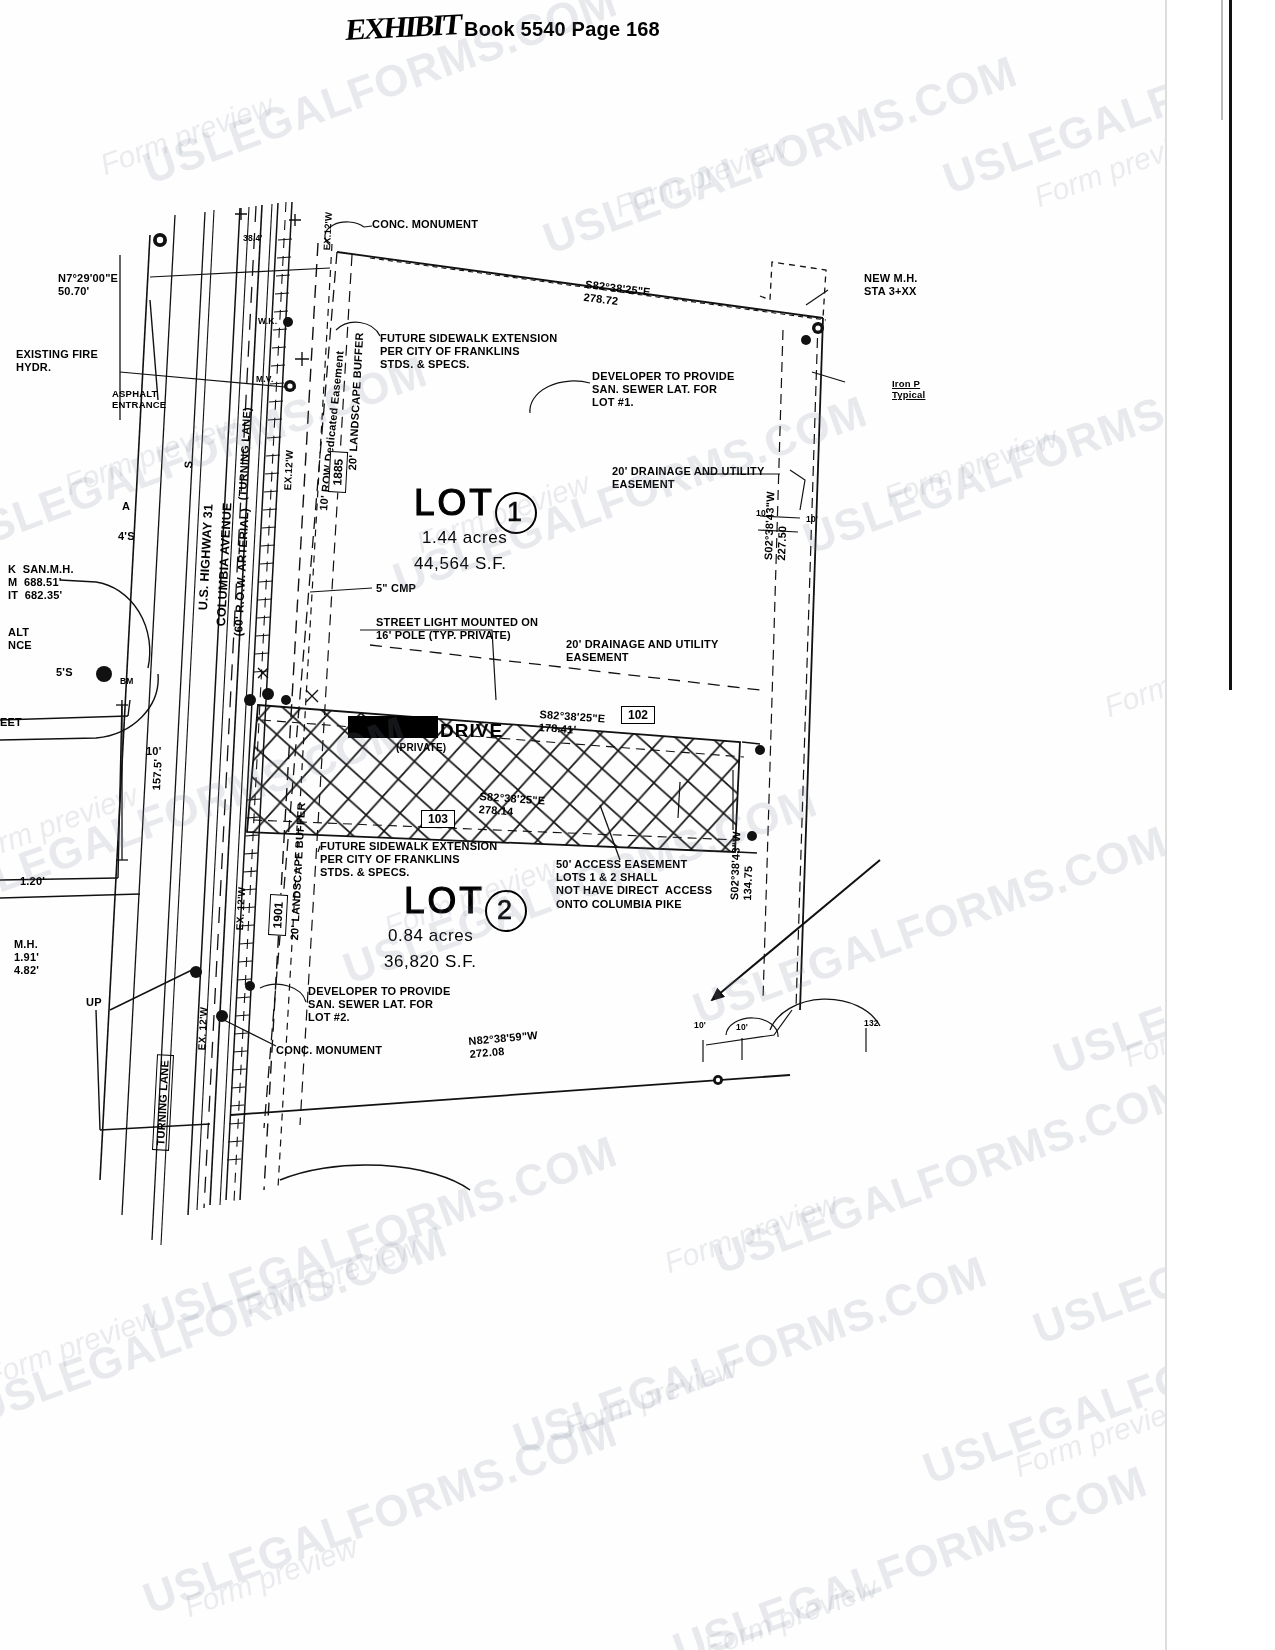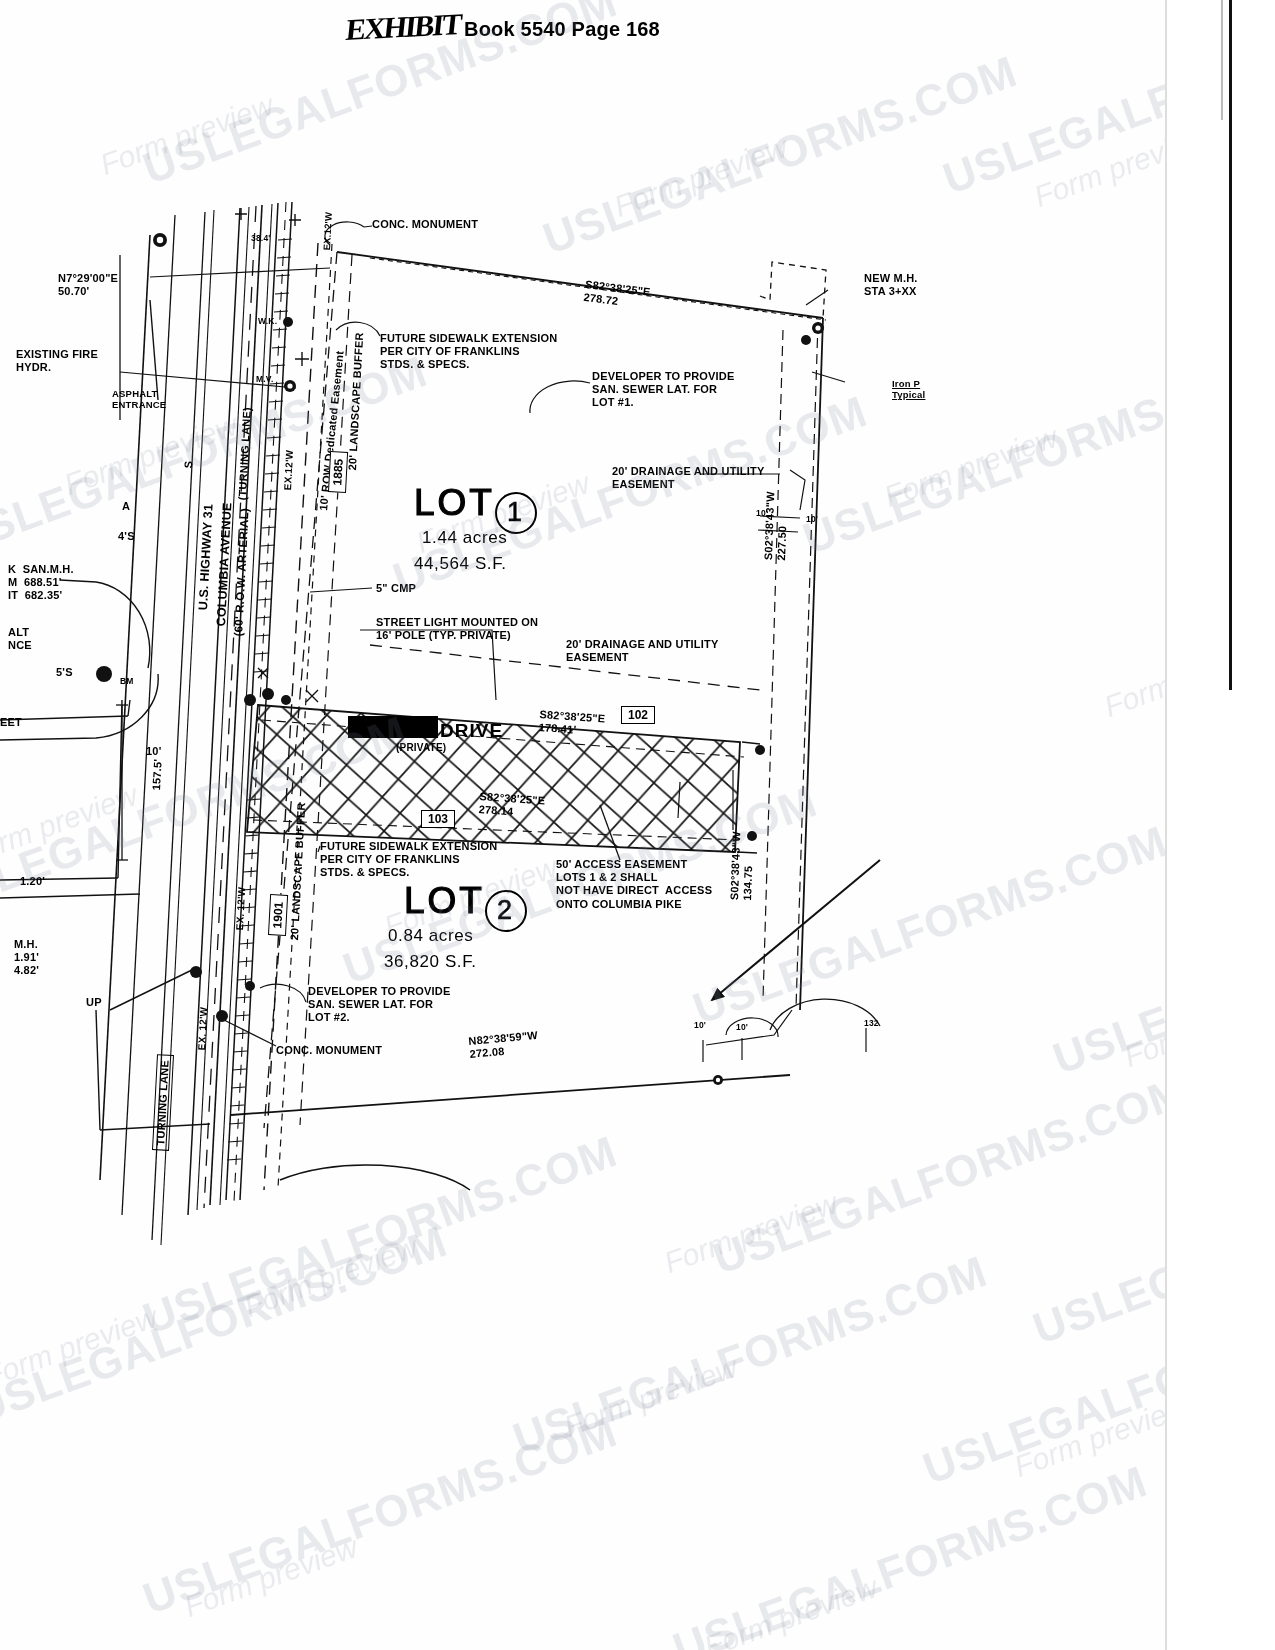--- a/index.html
+++ b/index.html
@@ -298,21 +298,21 @@
     <div class="lbl" style="left:14px;top:938px;">M.H.
 1.91'
 4.82'</div>
     <div class="lbl" style="left:86px;top:996px;text-align:right;">UP</div>
     <div class="lbl" style="left:122px;top:500px;">A</div>
     <div class="lbl" style="left:118px;top:530px;">4'S</div>
     <div class="lbl" style="left:182px;top:468px;transform:rotate(-87deg);transform-origin:0 0;">S</div>
 
     <div class="lbl rot" style="left:150px;top:790px;transform:rotate(-87deg);transform-origin:0 0;">157.5'</div>
     <div class="lbl" style="left:146px;top:745px;">10'</div>
-    <div class="lbl xs" style="left:243px;top:233px;margin-left:8px;">38.4'</div>
+    <div class="lbl xs" style="left:243px;top:233px;">38.4'</div>
     <div class="lbl xs" style="left:258px;top:316px;">W.K.</div>
     <div class="lbl xs" style="left:256px;top:374px;">M.V.</div>
 
     <div class="lbl rot" style="left:196px;top:610px;font-size:12.5px;transform:rotate(-87deg);transform-origin:0 0;">U.S. HIGHWAY 31</div>
     <div class="lbl rot" style="left:214px;top:626px;font-size:12.5px;transform:rotate(-87deg);transform-origin:0 0;">COLUMBIA AVENUE</div>
     <div class="lbl rot" style="left:232px;top:636px;font-size:11.5px;transform:rotate(-87deg);transform-origin:0 0;">(60' R.O.W. ARTERIAL)</div>
     <div class="lbl rot" style="left:236px;top:500px;font-size:11px;transform:rotate(-87deg);transform-origin:0 0;">(TURNING LANE)</div>
     <div class="lbl rot" style="left:282px;top:490px;font-size:10px;transform:rotate(-87deg);transform-origin:0 0;">EX.12'W</div>
     <div class="lbl rot" style="left:321px;top:250px;font-size:9.5px;transform:rotate(-87deg);transform-origin:0 0;">EX.12'W</div>
     <div class="lbl rot" style="left:317px;top:510px;font-size:11px;transform:rotate(-84deg);transform-origin:0 0;">10' ROW Dedicated Easement</div>

